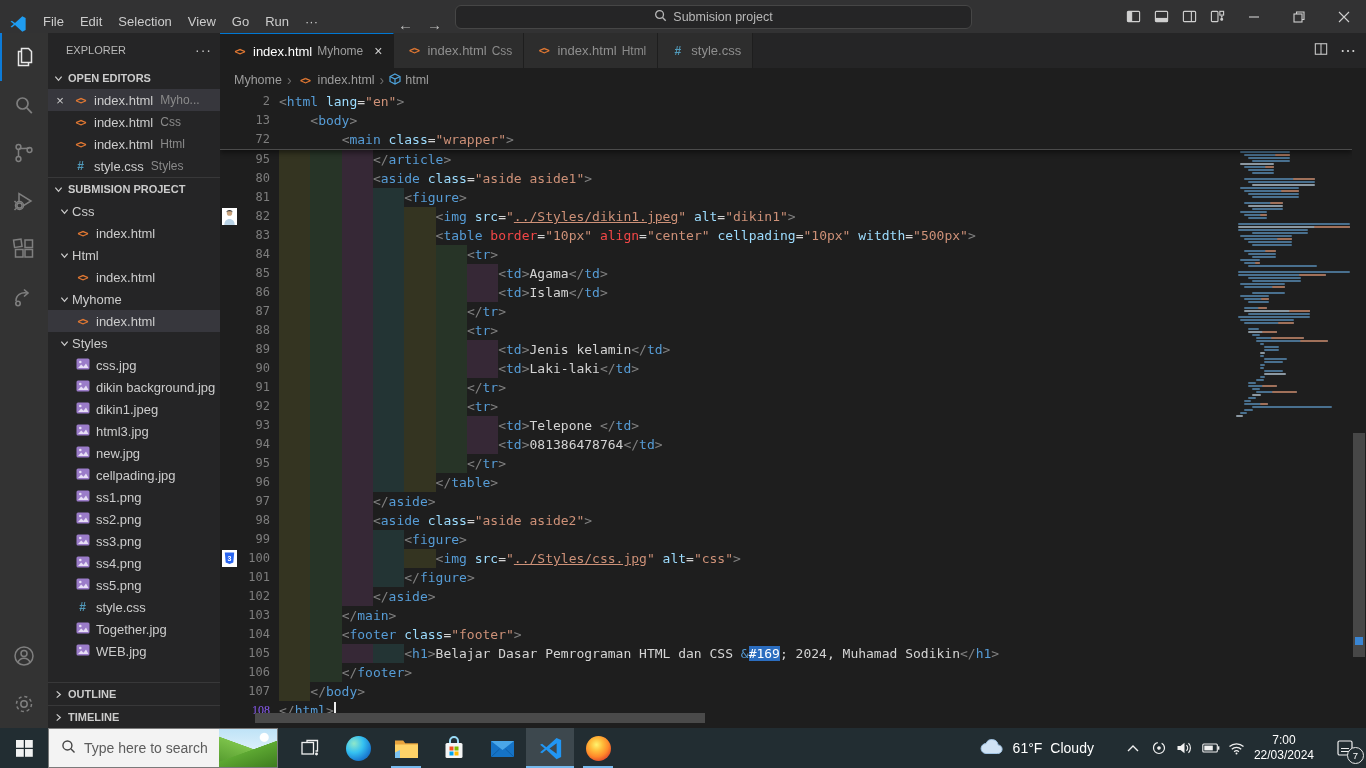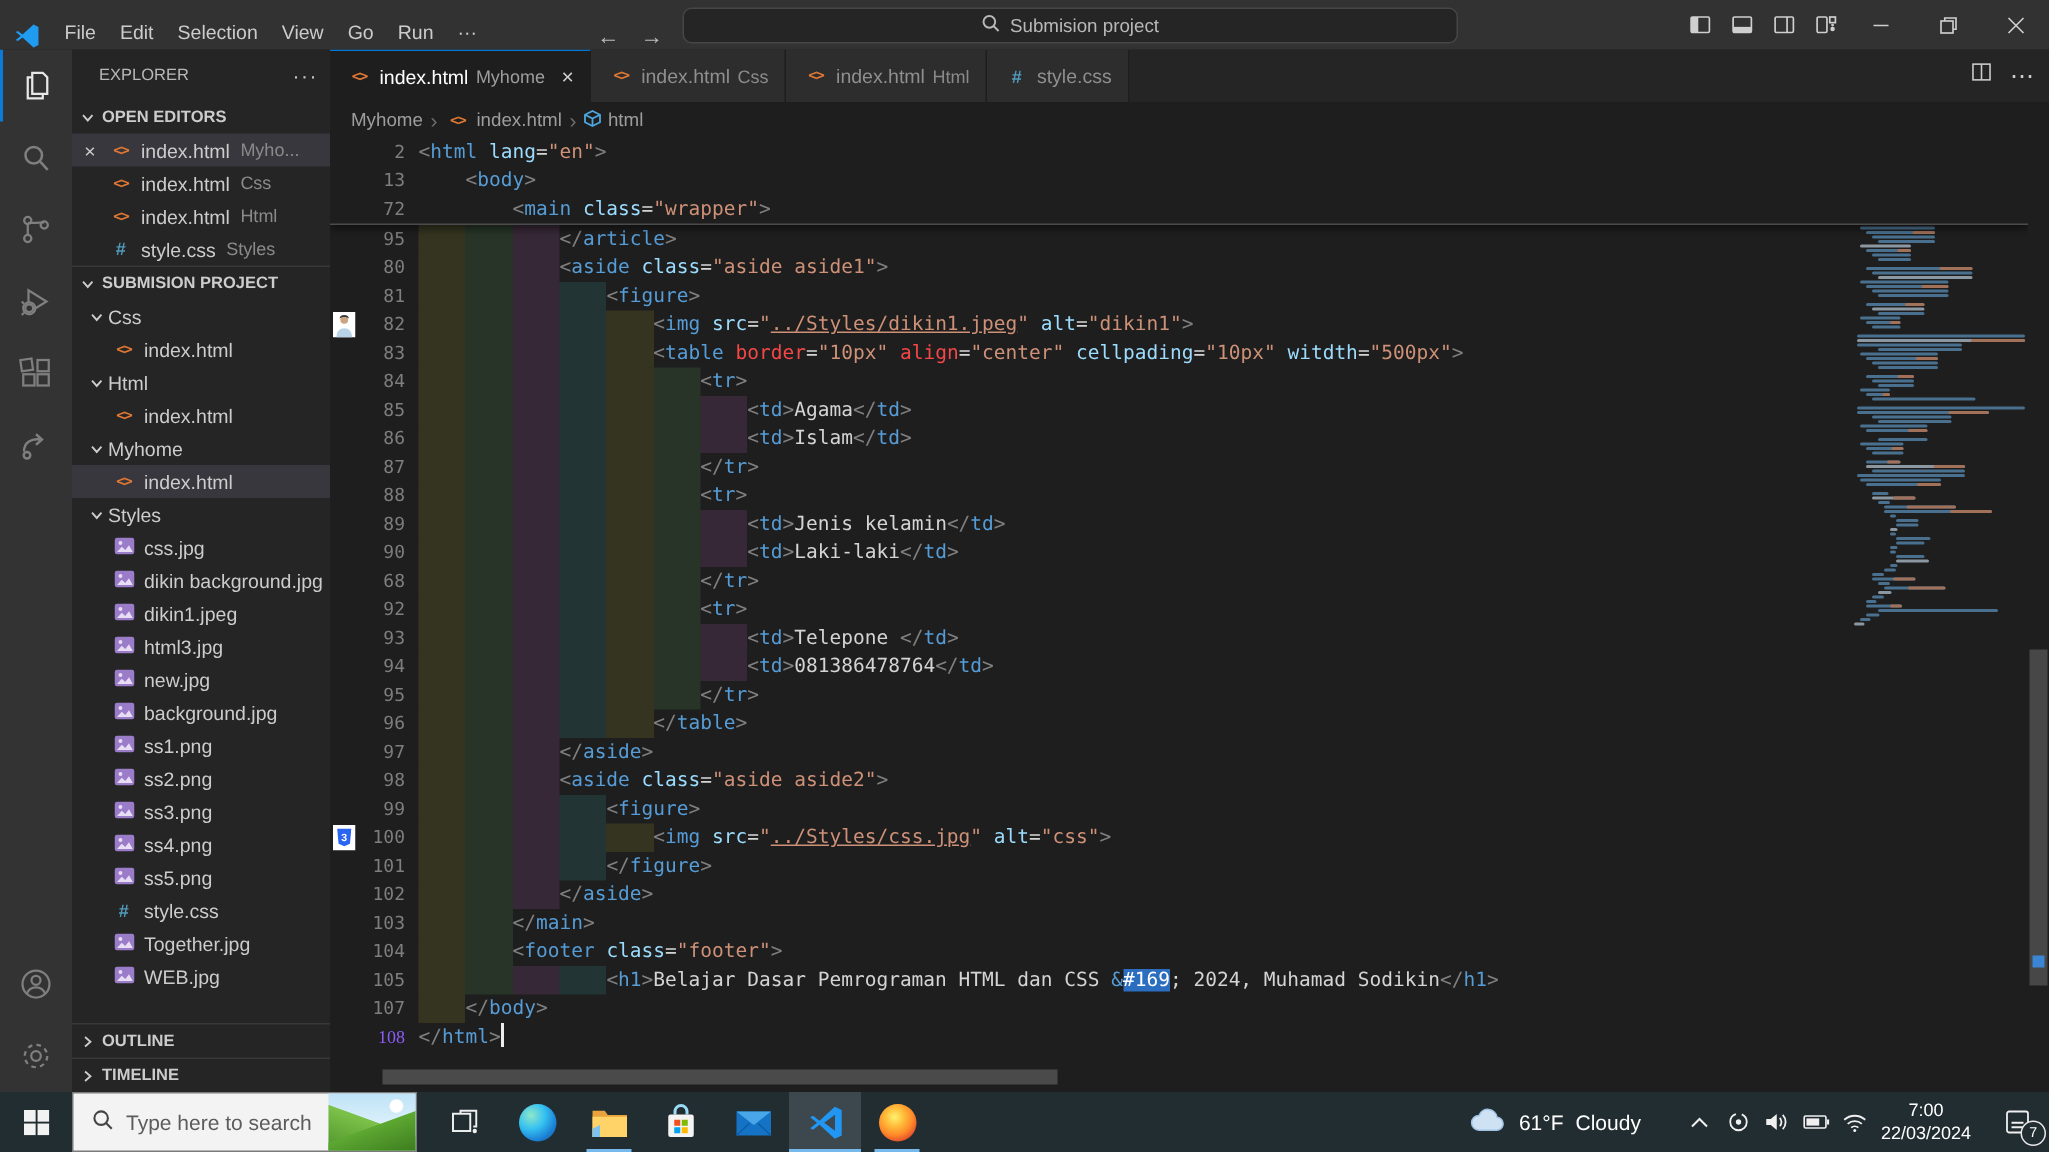--- a/index.html
+++ b/index.html
@@ -384,21 +384,21 @@
             </svg></span>
           <span class="lbl">new.jpg</span>
         </div>
         <div class="row">
           <span class="pad" style="width: 26px;"></span>
           <span class="fi"><svg width="14" height="12" viewBox="0 0 14 12">
               <rect x="0.5" y="0.5" width="13" height="11" rx="1.5" fill="#9b7cc9"></rect>
               <circle cx="4.3" cy="4" r="1.3" fill="#e7def5"></circle>
               <path d="m2 10 3.2-3.5 2.3 2.2L10 5.5l2.5 4.5z" fill="#e7def5"></path>
             </svg></span>
-          <span class="lbl">background.jpg</span>
+          <span class="lbl">cellpading.jpg</span>
         </div>
         <div class="row">
           <span class="pad" style="width: 26px;"></span>
           <span class="fi"><svg width="14" height="12" viewBox="0 0 14 12">
               <rect x="0.5" y="0.5" width="13" height="11" rx="1.5" fill="#9b7cc9"></rect>
               <circle cx="4.3" cy="4" r="1.3" fill="#e7def5"></circle>
               <path d="m2 10 3.2-3.5 2.3 2.2L10 5.5l2.5 4.5z" fill="#e7def5"></path>
             </svg></span>
           <span class="lbl">ss1.png</span>
         </div>
@@ -546,39 +546,40 @@
                 <path d="M2.3 17c0-4 2.2-6.1 5.2-6.1s5.2 2.1 5.2 6.1z" fill="#b9d3e6"></path>
               </svg></span><span class="ln">82</span><span class="ct"><span class="ind ic0">    </span><span class="ind ic1">    </span><span class="ind ic2">    </span><span class="ind ic3">    </span><span class="ind ic0">    </span><span class="tk-p">&lt;</span><span class="tk-t">img</span><span class="tk-x"> </span><span class="tk-a">src</span><span class="tk-o">=</span><span class="tk-s">"</span><span class="tk-sl">../Styles/dikin1.jpeg</span><span class="tk-s">"</span><span class="tk-x"> </span><span class="tk-a">alt</span><span class="tk-o">=</span><span class="tk-s">"dikin1"</span><span class="tk-p">&gt;</span></span></div>
           <div class="code-line"><span class="gl"></span><span class="ln">83</span><span class="ct"><span class="ind ic0">    </span><span class="ind ic1">    </span><span class="ind ic2">    </span><span class="ind ic3">    </span><span class="ind ic0">    </span><span class="tk-p">&lt;</span><span class="tk-t">table</span><span class="tk-x"> </span><span class="tk-r">border</span><span class="tk-o">=</span><span class="tk-s">"10px"</span><span class="tk-x"> </span><span class="tk-r">align</span><span class="tk-o">=</span><span class="tk-s">"center"</span><span class="tk-x"> </span><span class="tk-a">cellpading</span><span class="tk-o">=</span><span class="tk-s">"10px"</span><span class="tk-x"> </span><span class="tk-a">witdth</span><span class="tk-o">=</span><span class="tk-s">"500px"</span><span class="tk-p">&gt;</span></span></div>
           <div class="code-line"><span class="gl"></span><span class="ln">84</span><span class="ct"><span class="ind ic0">    </span><span class="ind ic1">    </span><span class="ind ic2">    </span><span class="ind ic3">    </span><span class="ind ic0">    </span><span class="ind ic1">    </span><span class="tk-p">&lt;</span><span class="tk-t">tr</span><span class="tk-p">&gt;</span></span></div>
           <div class="code-line"><span class="gl"></span><span class="ln">85</span><span class="ct"><span class="ind ic0">    </span><span class="ind ic1">    </span><span class="ind ic2">    </span><span class="ind ic3">    </span><span class="ind ic0">    </span><span class="ind ic1">    </span><span class="ind ic2">    </span><span class="tk-p">&lt;</span><span class="tk-t">td</span><span class="tk-p">&gt;</span><span class="tk-x">Agama</span><span class="tk-p">&lt;/</span><span class="tk-t">td</span><span class="tk-p">&gt;</span></span></div>
           <div class="code-line"><span class="gl"></span><span class="ln">86</span><span class="ct"><span class="ind ic0">    </span><span class="ind ic1">    </span><span class="ind ic2">    </span><span class="ind ic3">    </span><span class="ind ic0">    </span><span class="ind ic1">    </span><span class="ind ic2">    </span><span class="tk-p">&lt;</span><span class="tk-t">td</span><span class="tk-p">&gt;</span><span class="tk-x">Islam</span><span class="tk-p">&lt;/</span><span class="tk-t">td</span><span class="tk-p">&gt;</span></span></div>
           <div class="code-line"><span class="gl"></span><span class="ln">87</span><span class="ct"><span class="ind ic0">    </span><span class="ind ic1">    </span><span class="ind ic2">    </span><span class="ind ic3">    </span><span class="ind ic0">    </span><span class="ind ic1">    </span><span class="tk-p">&lt;/</span><span class="tk-t">tr</span><span class="tk-p">&gt;</span></span></div>
           <div class="code-line"><span class="gl"></span><span class="ln">88</span><span class="ct"><span class="ind ic0">    </span><span class="ind ic1">    </span><span class="ind ic2">    </span><span class="ind ic3">    </span><span class="ind ic0">    </span><span class="ind ic1">    </span><span class="tk-p">&lt;</span><span class="tk-t">tr</span><span class="tk-p">&gt;</span></span></div>
           <div class="code-line"><span class="gl"></span><span class="ln">89</span><span class="ct"><span class="ind ic0">    </span><span class="ind ic1">    </span><span class="ind ic2">    </span><span class="ind ic3">    </span><span class="ind ic0">    </span><span class="ind ic1">    </span><span class="ind ic2">    </span><span class="tk-p">&lt;</span><span class="tk-t">td</span><span class="tk-p">&gt;</span><span class="tk-x">Jenis kelamin</span><span class="tk-p">&lt;/</span><span class="tk-t">td</span><span class="tk-p">&gt;</span></span></div>
           <div class="code-line"><span class="gl"></span><span class="ln">90</span><span class="ct"><span class="ind ic0">    </span><span class="ind ic1">    </span><span class="ind ic2">    </span><span class="ind ic3">    </span><span class="ind ic0">    </span><span class="ind ic1">    </span><span class="ind ic2">    </span><span class="tk-p">&lt;</span><span class="tk-t">td</span><span class="tk-p">&gt;</span><span class="tk-x">Laki-laki</span><span class="tk-p">&lt;/</span><span class="tk-t">td</span><span class="tk-p">&gt;</span></span></div>
-          <div class="code-line"><span class="gl"></span><span class="ln">68</span><span class="ct"><span class="ind ic0">    </span><span class="ind ic1">    </span><span class="ind ic2">    </span><span class="ind ic3">    </span><span class="ind ic0">    </span><span class="ind ic1">    </span><span class="tk-p">&lt;/</span><span class="tk-t">tr</span><span class="tk-p">&gt;</span></span></div>
+          <div class="code-line"><span class="gl"></span><span class="ln">91</span><span class="ct"><span class="ind ic0">    </span><span class="ind ic1">    </span><span class="ind ic2">    </span><span class="ind ic3">    </span><span class="ind ic0">    </span><span class="ind ic1">    </span><span class="tk-p">&lt;/</span><span class="tk-t">tr</span><span class="tk-p">&gt;</span></span></div>
           <div class="code-line"><span class="gl"></span><span class="ln">92</span><span class="ct"><span class="ind ic0">    </span><span class="ind ic1">    </span><span class="ind ic2">    </span><span class="ind ic3">    </span><span class="ind ic0">    </span><span class="ind ic1">    </span><span class="tk-p">&lt;</span><span class="tk-t">tr</span><span class="tk-p">&gt;</span></span></div>
           <div class="code-line"><span class="gl"></span><span class="ln">93</span><span class="ct"><span class="ind ic0">    </span><span class="ind ic1">    </span><span class="ind ic2">    </span><span class="ind ic3">    </span><span class="ind ic0">    </span><span class="ind ic1">    </span><span class="ind ic2">    </span><span class="tk-p">&lt;</span><span class="tk-t">td</span><span class="tk-p">&gt;</span><span class="tk-x">Telepone </span><span class="tk-p">&lt;/</span><span class="tk-t">td</span><span class="tk-p">&gt;</span></span></div>
           <div class="code-line"><span class="gl"></span><span class="ln">94</span><span class="ct"><span class="ind ic0">    </span><span class="ind ic1">    </span><span class="ind ic2">    </span><span class="ind ic3">    </span><span class="ind ic0">    </span><span class="ind ic1">    </span><span class="ind ic2">    </span><span class="tk-p">&lt;</span><span class="tk-t">td</span><span class="tk-p">&gt;</span><span class="tk-x">081386478764</span><span class="tk-p">&lt;/</span><span class="tk-t">td</span><span class="tk-p">&gt;</span></span></div>
           <div class="code-line"><span class="gl"></span><span class="ln">95</span><span class="ct"><span class="ind ic0">    </span><span class="ind ic1">    </span><span class="ind ic2">    </span><span class="ind ic3">    </span><span class="ind ic0">    </span><span class="ind ic1">    </span><span class="tk-p">&lt;/</span><span class="tk-t">tr</span><span class="tk-p">&gt;</span></span></div>
           <div class="code-line"><span class="gl"></span><span class="ln">96</span><span class="ct"><span class="ind ic0">    </span><span class="ind ic1">    </span><span class="ind ic2">    </span><span class="ind ic3">    </span><span class="ind ic0">    </span><span class="tk-p">&lt;/</span><span class="tk-t">table</span><span class="tk-p">&gt;</span></span></div>
           <div class="code-line"><span class="gl"></span><span class="ln">97</span><span class="ct"><span class="ind ic0">    </span><span class="ind ic1">    </span><span class="ind ic2">    </span><span class="tk-p">&lt;/</span><span class="tk-t">aside</span><span class="tk-p">&gt;</span></span></div>
           <div class="code-line"><span class="gl"></span><span class="ln">98</span><span class="ct"><span class="ind ic0">    </span><span class="ind ic1">    </span><span class="ind ic2">    </span><span class="tk-p">&lt;</span><span class="tk-t">aside</span><span class="tk-x"> </span><span class="tk-a">class</span><span class="tk-o">=</span><span class="tk-s">"aside aside2"</span><span class="tk-p">&gt;</span></span></div>
           <div class="code-line"><span class="gl"></span><span class="ln">99</span><span class="ct"><span class="ind ic0">    </span><span class="ind ic1">    </span><span class="ind ic2">    </span><span class="ind ic3">    </span><span class="tk-p">&lt;</span><span class="tk-t">figure</span><span class="tk-p">&gt;</span></span></div>
           <div class="code-line"><span class="gl"><svg width="15" height="17" viewBox="0 0 15 17">
                 <rect width="15" height="17" fill="#ffffff"></rect>
                 <path d="M2.8 2.5h9.4l-.9 10-3.8 1.6-3.8-1.6z" fill="#2965f1"></path>
                 <text x="7.5" y="10.5" font-size="7" fill="#ffffff" text-anchor="middle" font-family="sans-serif" font-weight="bold">3</text>
               </svg></span><span class="ln">100</span><span class="ct"><span class="ind ic0">    </span><span class="ind ic1">    </span><span class="ind ic2">    </span><span class="ind ic3">    </span><span class="ind ic0">    </span><span class="tk-p">&lt;</span><span class="tk-t">img</span><span class="tk-x"> </span><span class="tk-a">src</span><span class="tk-o">=</span><span class="tk-s">"</span><span class="tk-sl">../Styles/css.jpg</span><span class="tk-s">"</span><span class="tk-x"> </span><span class="tk-a">alt</span><span class="tk-o">=</span><span class="tk-s">"css"</span><span class="tk-p">&gt;</span></span></div>
           <div class="code-line"><span class="gl"></span><span class="ln">101</span><span class="ct"><span class="ind ic0">    </span><span class="ind ic1">    </span><span class="ind ic2">    </span><span class="ind ic3">    </span><span class="tk-p">&lt;/</span><span class="tk-t">figure</span><span class="tk-p">&gt;</span></span></div>
           <div class="code-line"><span class="gl"></span><span class="ln">102</span><span class="ct"><span class="ind ic0">    </span><span class="ind ic1">    </span><span class="ind ic2">    </span><span class="tk-p">&lt;/</span><span class="tk-t">aside</span><span class="tk-p">&gt;</span></span></div>
           <div class="code-line"><span class="gl"></span><span class="ln">103</span><span class="ct"><span class="ind ic0">    </span><span class="ind ic1">    </span><span class="tk-p">&lt;/</span><span class="tk-t">main</span><span class="tk-p">&gt;</span></span></div>
           <div class="code-line"><span class="gl"></span><span class="ln">104</span><span class="ct"><span class="ind ic0">    </span><span class="ind ic1">    </span><span class="tk-p">&lt;</span><span class="tk-t">footer</span><span class="tk-x"> </span><span class="tk-a">class</span><span class="tk-o">=</span><span class="tk-s">"footer"</span><span class="tk-p">&gt;</span></span></div>
           <div class="code-line"><span class="gl"></span><span class="ln">105</span><span class="ct"><span class="ind ic0">    </span><span class="ind ic1">    </span><span class="ind ic2">    </span><span class="ind ic3">    </span><span class="tk-p">&lt;</span><span class="tk-t">h1</span><span class="tk-p">&gt;</span><span class="tk-x">Belajar Dasar Pemrograman HTML dan CSS </span><span class="tk-e">&amp;</span><span class="tk-sel">#169</span><span class="tk-x">; 2024, Muhamad Sodikin</span><span class="tk-p">&lt;/</span><span class="tk-t">h1</span><span class="tk-p">&gt;</span></span></div>
+          <div class="code-line"><span class="gl"></span><span class="ln">106</span><span class="ct"><span class="ind ic0">    </span><span class="ind ic1">    </span><span class="tk-p">&lt;/</span><span class="tk-t">footer</span><span class="tk-p">&gt;</span></span></div>
           <div class="code-line"><span class="gl"></span><span class="ln">107</span><span class="ct"><span class="ind ic0">    </span><span class="tk-p">&lt;/</span><span class="tk-t">body</span><span class="tk-p">&gt;</span></span></div>
           <div class="code-line"><span class="gl"></span><span class="ln cur">108</span><span class="ct"><span class="tk-p">&lt;/</span><span class="tk-t">html</span><span class="tk-p">&gt;</span><span class="cursor"></span></span></div>
         </div>
       <div class="hscroll"></div>
     </div>
     <div class="minimap" id="minimap">
         <div class="mm-bar" style="left: 12px; top: 2px; width: 69px; background: rgb(73, 112, 143);"></div>
         <div class="mm-bar" style="left: 59px; top: 2px; width: 22px; background: rgb(161, 113, 90);"></div>
         <div class="mm-bar" style="left: 4px; top: 5px; width: 17px; background: rgb(73, 112, 143);"></div>
         <div class="mm-bar" style="left: 17px; top: 5px; width: 4px; background: rgb(161, 113, 90);"></div>

